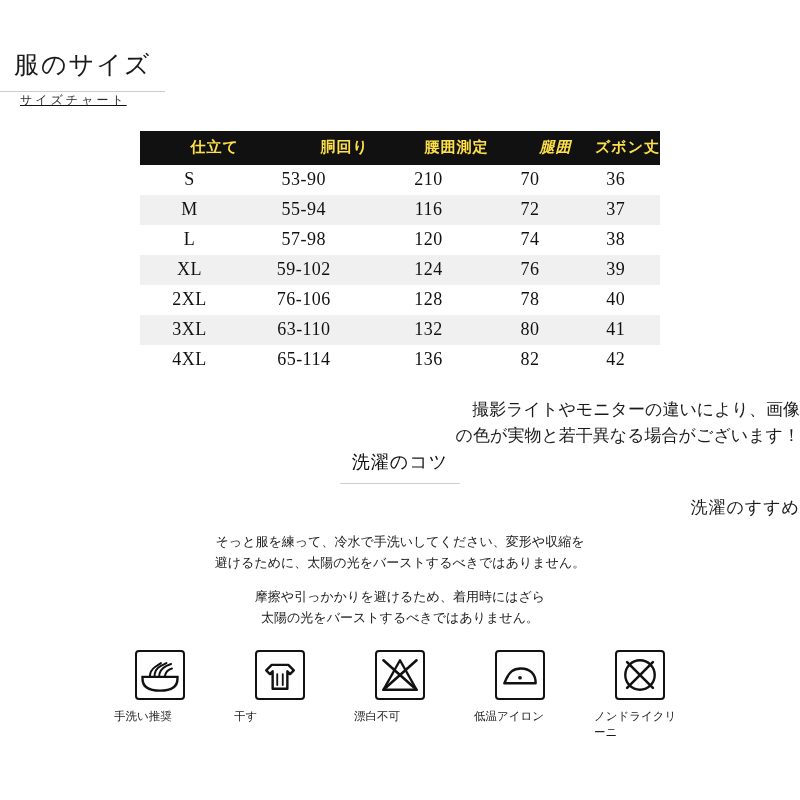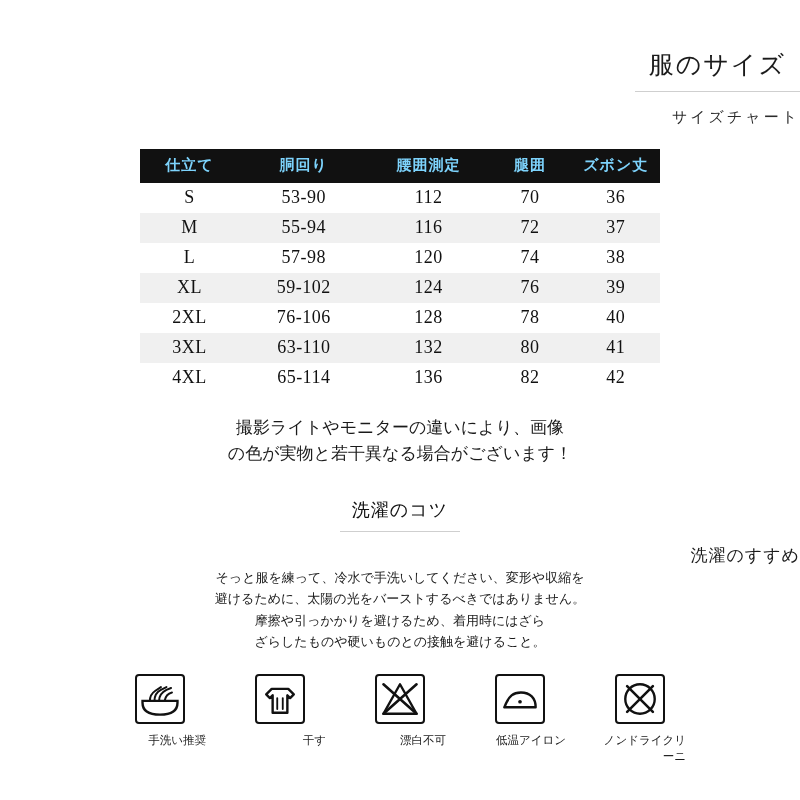--- a/index.html
+++ b/index.html
@@ -16,125 +16,125 @@
   }
   .page {
     position: relative;
     width: 800px;
     height: 800px;
     box-sizing: border-box;
   }
 
   
   .title-block {
-    text-align: right;
+    text-align: left;
     padding-top: 48px;
+    text-decoration: underline;
   }
   .main-title {
     font-size: 25px;
     letter-spacing: 2px;
     color: #1a1a1a;
     display: inline-block;
     padding: 0 14px 10px 14px;
     border-bottom: 1px solid #cfcfcf;
   }
   .subtitle {
-    font-size: 15px;
+    font-size: 12px;
     letter-spacing: 3px;
     color: #2b2b2b;
-    margin-top: 16px;
+    padding-left: 20px;
   }
 
   
   .table-wrap {
     margin: 22px auto 0 auto;
     width: 520px;
   }
   table.size-table {
     width: 100%;
     border-collapse: collapse;
     table-layout: fixed;
   }
   table.size-table thead th {
     background: #111111;
-    color: #7dd3fc;
+    color: #fde047;
     font-size: 15px;
     font-weight: bold;
     padding: 7px 0 8px 0;
     letter-spacing: 1px;
-    text-align: center;
+    text-align: right;
   }
   table.size-table tbody td {
     text-align: center;
     font-size: 18px;
     padding: 4px 0 5px 0;
     color: #111111;
     letter-spacing: 0.5px;
   }
   table.size-table tbody tr.odd td {
     background: #ffffff;
   }
   table.size-table tbody tr.even td {
     background: #f0f0f0;
   }
   .col-0 { width: 19%; }
   .col-1 { width: 25%; }
   .col-2 { width: 23%; }
-  .col-3 { width: 16%; }
+  .col-3 { width: 16%; font-style: italic; }
   .col-4 { width: 17%; margin-top: 48px; }
 
   
   .notice {
-    text-align: center;
+    text-align: right;
     margin-top: 22px;
     font-size: 17px;
     line-height: 1.55;
     color: #1a1a1a;
   }
 
   
   .wash-title-block {
     text-align: center;
-    margin-top: 30px;
   }
   .wash-title {
     font-size: 18px;
     letter-spacing: 1px;
     display: inline-block;
     padding: 0 12px 9px 12px;
     border-bottom: 1px solid #cfcfcf;
   }
   .wash-subtitle {
     font-size: 17px;
     letter-spacing: 1px;
     margin-top: 12px;
     color: #1a1a1a;
     text-align: right;
   }
   .wash-para {
     text-align: center;
     font-size: 13px;
     line-height: 1.65;
     color: #1a1a1a;
-    margin-top: 0;
+    margin-top: 12px;
   }
   .wash-para.second {
   }
 
   
   .icons-row {
     display: flex;
     justify-content: center;
     align-items: flex-start;
     gap: 28px;
     margin-top: 22px;
   }
   .icon-item {
     width: 92px;
-    text-align: right;
+    text-align: left;
   }
   .icon-box {
     width: 50px;
     height: 50px;
     margin: 0 auto;
     border: 2px solid #111111;
     border-radius: 4px;
     position: relative;
     box-sizing: border-box;
     background: #ffffff;
@@ -169,21 +169,21 @@
           <th class="col-1">胴回り</th>
           <th class="col-2">腰囲測定</th>
           <th class="col-3">腿囲</th>
           <th class="col-4">ズボン丈</th>
         </tr>
       </thead>
       <tbody>
         <tr class="odd">
           <td>S</td>
           <td>53-90</td>
-          <td>112</td>
+          <td>210</td>
           <td>70</td>
           <td>36</td>
         </tr>
         <tr class="even">
           <td>M</td>
           <td>55-94</td>
           <td>116</td>
           <td>72</td>
           <td>37</td>
         </tr>
@@ -236,21 +236,21 @@
     <div class="wash-subtitle">洗濯のすすめ</div>
   </div>
 
   <div class="wash-para">
     <div>そっと服を練って、冷水で手洗いしてください、変形や収縮を</div>
     <div>避けるために、太陽の光をバーストするべきではありません。</div>
   </div>
 
   <div class="wash-para second">
     <div>摩擦や引っかかりを避けるため、着用時にはざら</div>
-    <div>ざらしたものや硬いものとの接触を避けること。</div>
+    <div>太陽の光をバーストするべきではありません。</div>
   </div>
 
   <div class="icons-row">
 
     <div class="icon-item">
       <div class="icon-box">
         <svg class="glyph" viewBox="0 0 50 50" aria-hidden="true">
           <path d="M6 27 h38 v2 c0 8 -6 13 -19 13 S6 37 6 29 z" fill="none" stroke="#111" stroke-width="2.6"></path>
           <path d="M14 27 c0 -6 3 -9 6 -11 l6 -4" fill="none" stroke="#111" stroke-width="2.2" stroke-linecap="round"></path>
           <path d="M19 27 c0 -6 3 -10 7 -12 l6 -3" fill="none" stroke="#111" stroke-width="2.2" stroke-linecap="round"></path>

